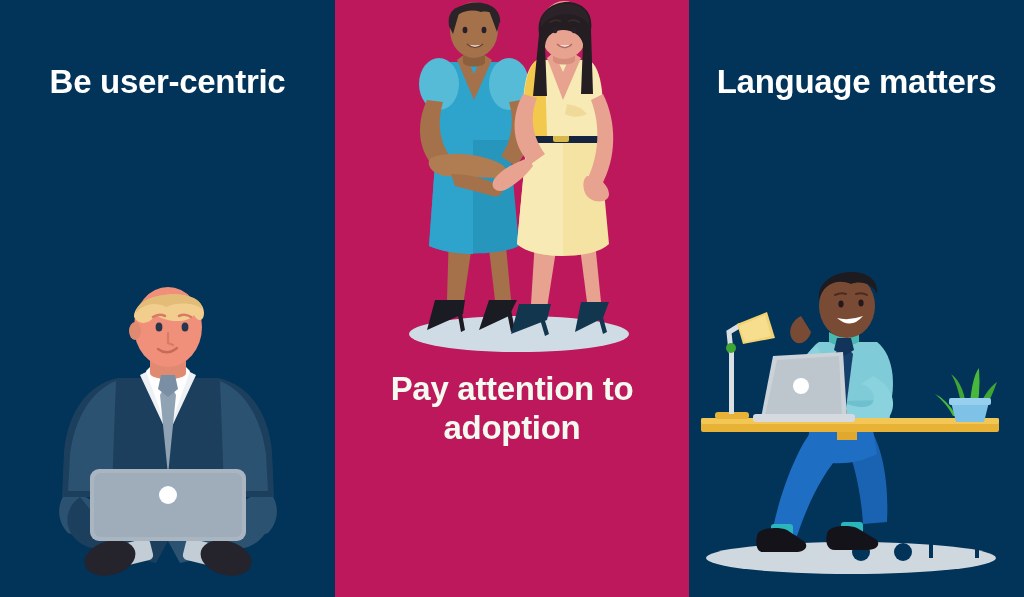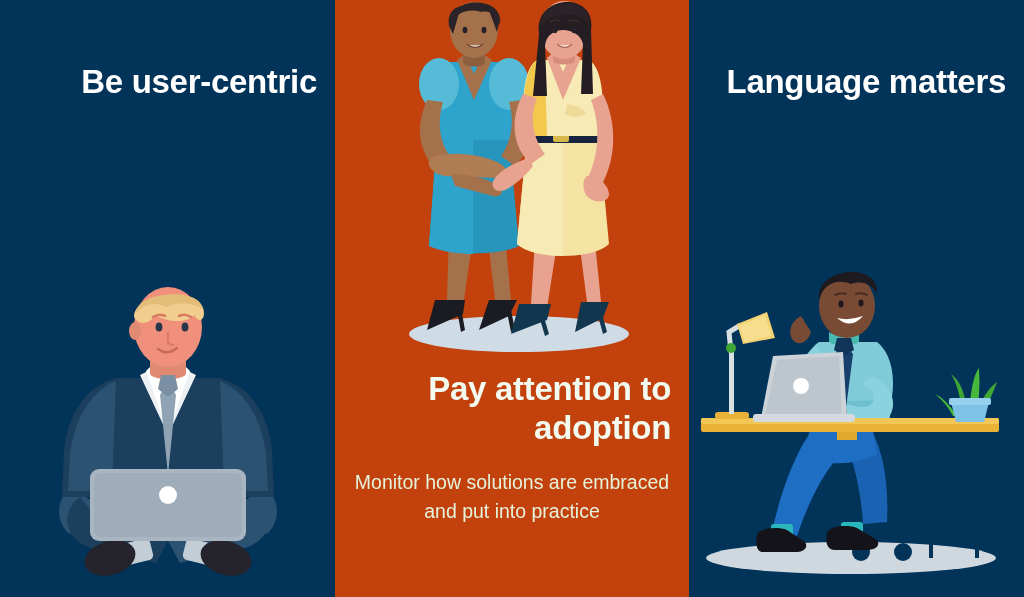--- a/index.html
+++ b/index.html
@@ -6,28 +6,28 @@
   body{
     width:1024px;height:597px;
     font-family:"Liberation Sans", sans-serif;
     background:#023359;
     overflow:hidden;
   }
   .board{position:relative;width:1024px;height:597px;display:flex;}
 
   .panel{position:relative;height:597px;overflow:hidden;}
   .panel-left{width:335px;background:#023359;}
-  .panel-mid{width:354px;background:#c2410c;}
+  .panel-mid{width:354px;background:#be185d;}
   .panel-right{width:335px;background:#023359;}
 
   .txt-block{position:absolute;left:0;width:100%;text-align:center;padding:0 18px;box-sizing:border-box;}
 
   .title{
     font-size:33px;font-weight:bold;color:#ffffff;
-    letter-spacing:-0.3px;line-height:1.18;margin:0 0 20px 0;text-align:right;
+    letter-spacing:-0.3px;line-height:1.18;margin:0 0 20px 0;
   }
   .title-mid{color:#f3fbf0;}
   .desc{
     font-size:19.5px;color:#d7dee6;line-height:1.47;margin:0;font-weight:400;
   }
   .desc-mid{color:#e4f3da;}
 
   .left-txt{top:63px;}
   .right-txt{top:63px;}
   .mid-txt{top:370px;}
@@ -184,21 +184,20 @@
         <path d="M159 14 q6 -3 10 -1" stroke="#3A2B2B" stroke-width="1.8" fill="none" stroke-linecap="round"></path>
         <path d="M178 13 q6 -2 10 1" stroke="#3A2B2B" stroke-width="1.8" fill="none" stroke-linecap="round"></path>
 
         <path d="M166 36 q8 7 15 0 q-8 3 -15 0 Z" fill="#ffffff"></path>
         <path d="M166 36 q8 7 15 0" stroke="#B06B5C" stroke-width="1.5" fill="none"></path>
       </svg>
     </div>
 
     <div class="txt-block mid-txt">
       <h2 class="title title-mid">Pay attention to adoption</h2>
-      <p class="desc desc-mid">Monitor how solutions are embraced and put into practice</p>
     </div>
   </section>
 
   <section class="panel panel-right">
 
     <div class="txt-block right-txt">
       <h2 class="title">Language matters</h2>
     </div>
 
     <div class="art" style="left:12px;top:290px;">

